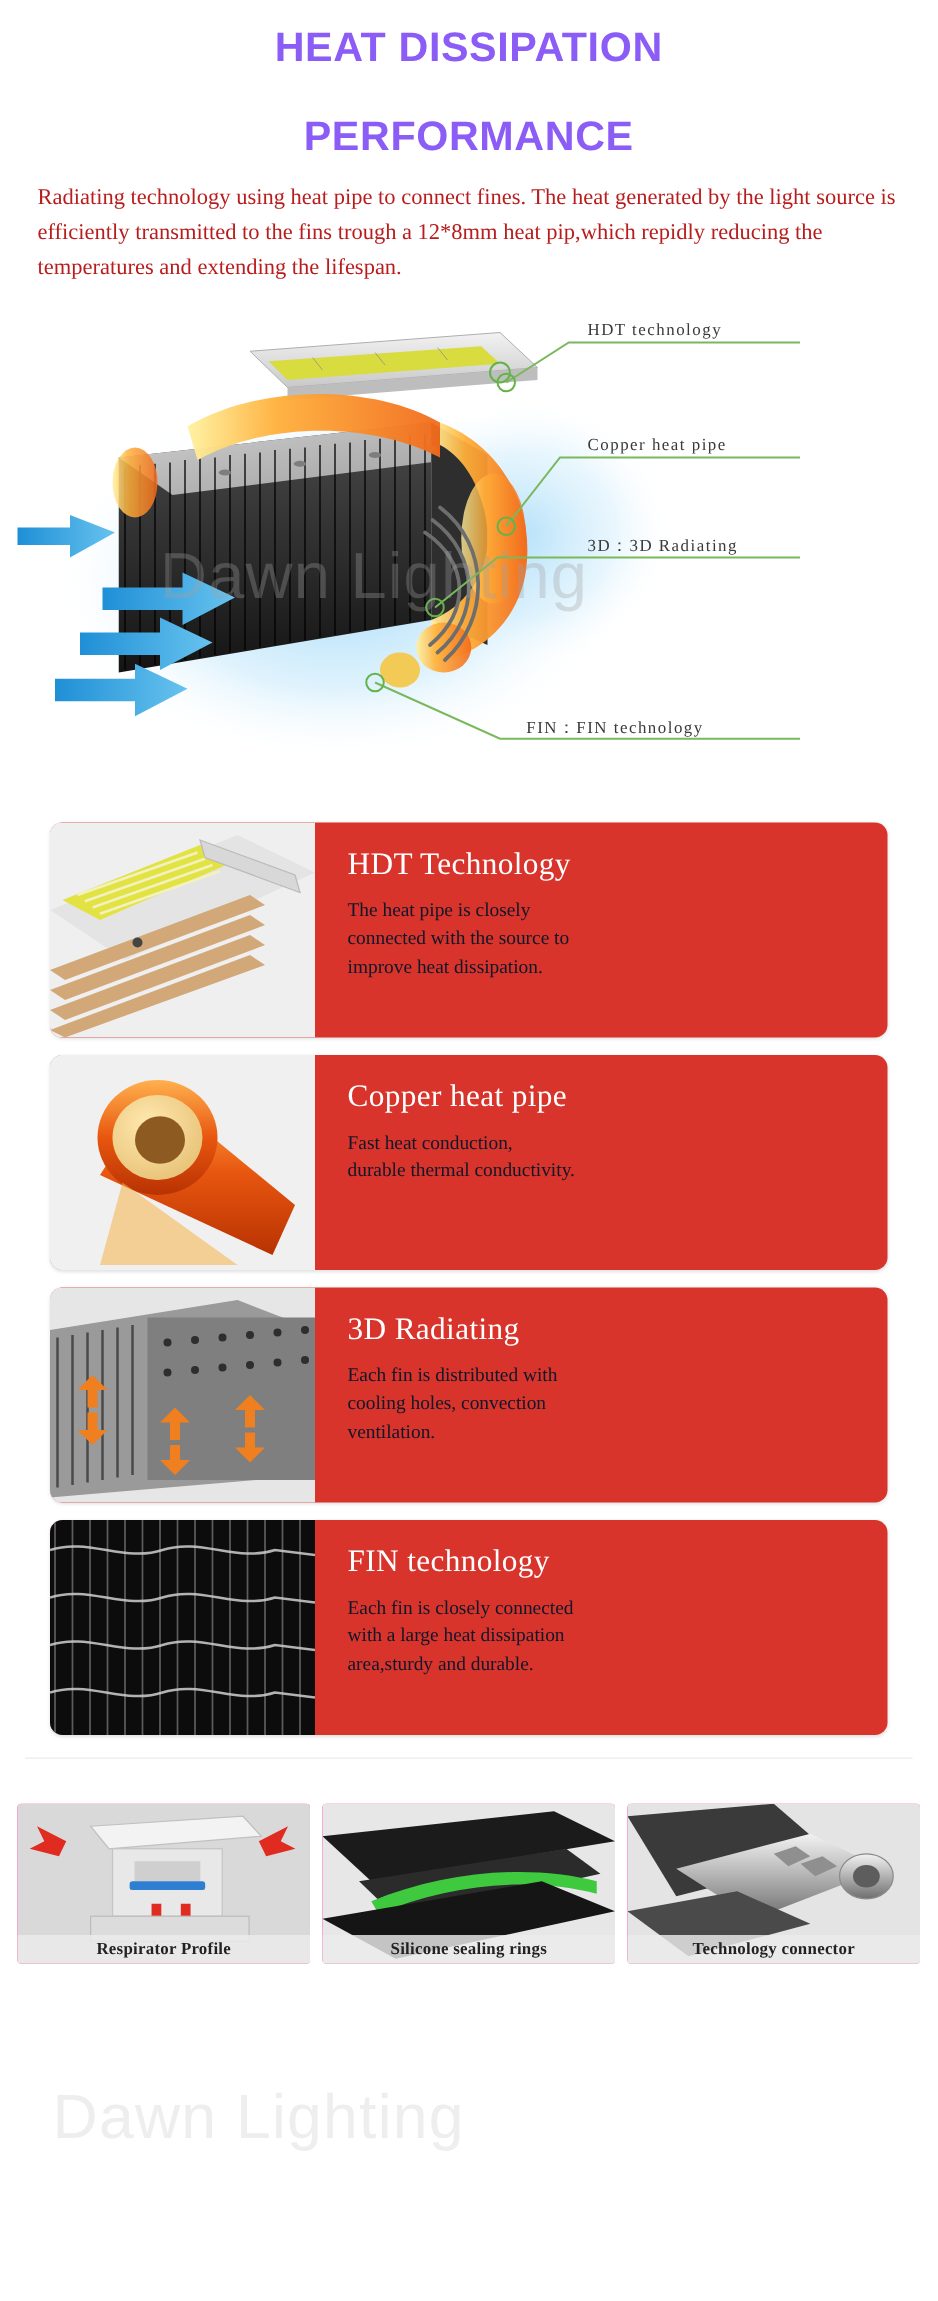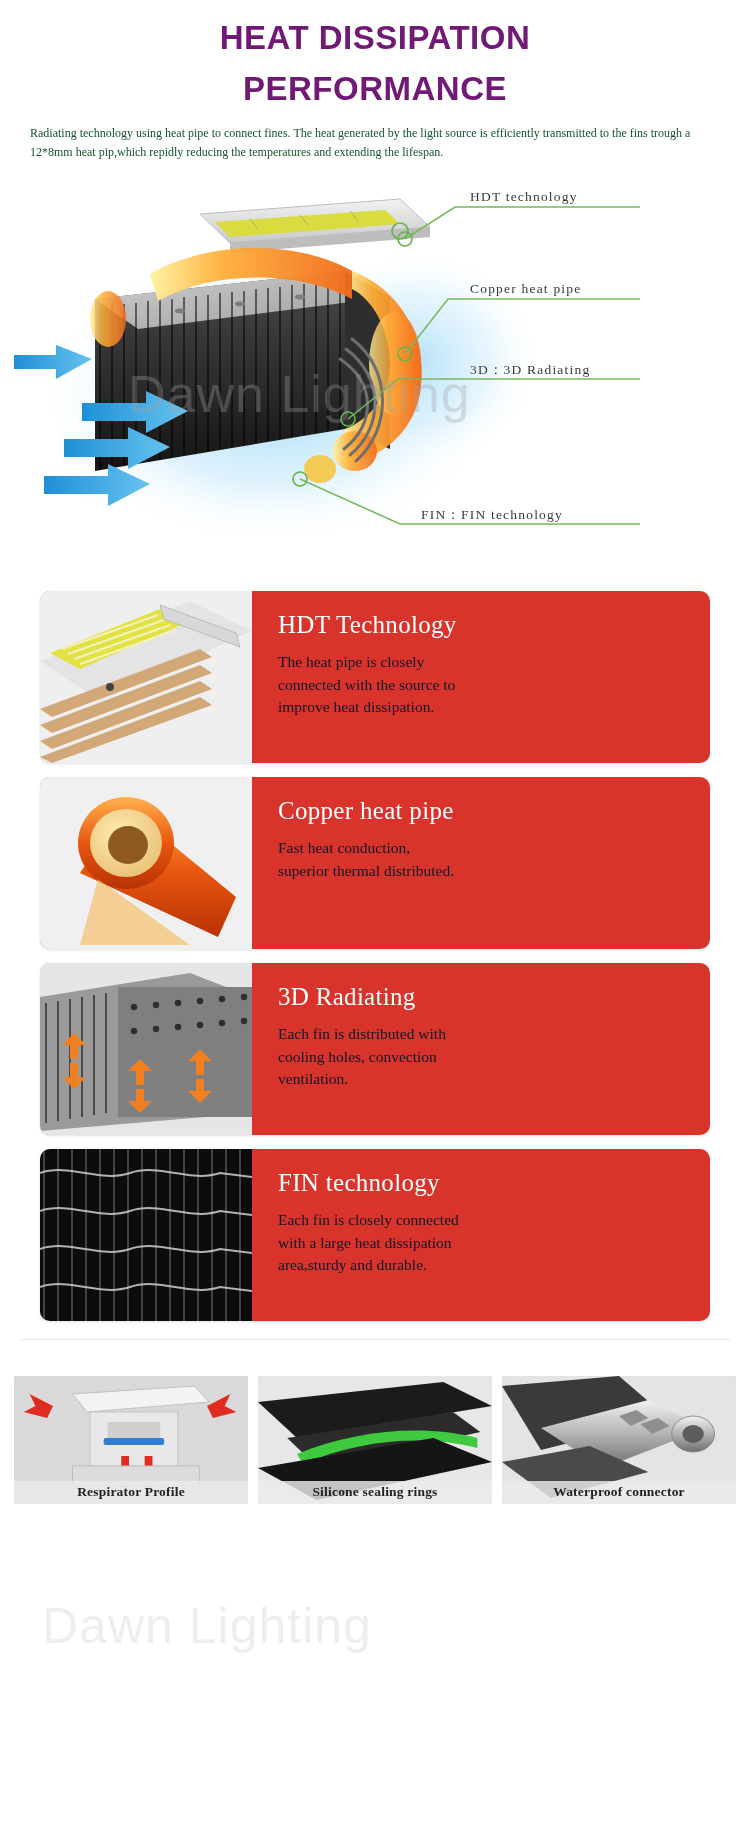--- a/index.html
+++ b/index.html
@@ -12,34 +12,34 @@
     height: 1841px;
     position: relative;
     overflow: hidden;
   }
 
   
   .page-title {
     text-align: center;
     font-family: "Liberation Sans", sans-serif;
     font-weight: bold;
-    color: #701a75;
+    color: #8b5cf6;
     font-size: 33px;
     letter-spacing: 0.5px;
     line-height: 1.55;
     padding-top: 12px;
   }
-  .page-title .line2 { display: block; }
+  .page-title .line2 { display: block; margin-top: 20px; }
 
   .intro {
     margin: 10px 30px 0 30px;
     font-family: "Liberation Serif", serif;
-    font-size: 12px;
+    font-size: 18px;
     line-height: 1.55;
-    color: #14532d;
+    color: #b91c1c;
     text-align: left;
   }
 
   
   .hero {
     position: relative;
     margin: 18px 0 0 0;
     height: 390px;
     width: 750px;
     overflow: hidden;
@@ -324,21 +324,21 @@
         <polygon points="84,28 196,120 178,160 40,96" fill="url(#cu)"></polygon>
         <ellipse cx="86" cy="66" rx="48" ry="46" fill="url(#cu)"></ellipse>
         <ellipse cx="86" cy="66" rx="36" ry="34" fill="url(#cuIn)"></ellipse>
         <ellipse cx="88" cy="68" rx="20" ry="19" fill="#8d5b22"></ellipse>
         <path d="M58,102 L150,168 L40,168 Z" fill="#f5b24a" opacity="0.55"></path>
       </svg>
     </div>
     <div class="card-body">
       <div class="card-title">Copper heat pipe</div>
       <div class="card-desc">Fast heat conduction,
-superior thermal distributed.</div>
+durable thermal conductivity.</div>
     </div>
   </div>
 
   <div class="card">
     <div class="card-img">
       <svg viewBox="0 0 212 172" width="212" height="172">
         <rect width="212" height="172" fill="#e6e6e6"></rect>
         <polygon points="0,34 150,10 212,34 212,150 0,168" fill="#9a9a9a"></polygon>
         <g stroke="#4a4a4a" stroke-width="2">
           <line x1="6" y1="40" x2="6" y2="160"></line>
@@ -469,15 +469,15 @@
       <polygon points="0,10 120,0 170,42 40,74" fill="#3a3a3a"></polygon>
       <polygon points="40,52 150,24 210,52 104,92" fill="url(#metal)"></polygon>
       <g fill="#8f8f8f">
         <polygon points="120,40 138,34 150,42 132,50"></polygon>
         <polygon points="142,48 160,42 172,50 154,58"></polygon>
       </g>
       <ellipse cx="196" cy="58" rx="22" ry="18" fill="url(#metal)" stroke="#8a8a8a"></ellipse>
       <ellipse cx="196" cy="58" rx="11" ry="9" fill="#5d5d5d"></ellipse>
       <polygon points="0,86 90,70 150,96 50,122" fill="#4a4a4a"></polygon>
     </svg>
-    <div class="thumb-caption">Waterproof connector</div>
+    <div class="thumb-caption">Technology connector</div>
   </div>
 </div>
 
 </body></html>

